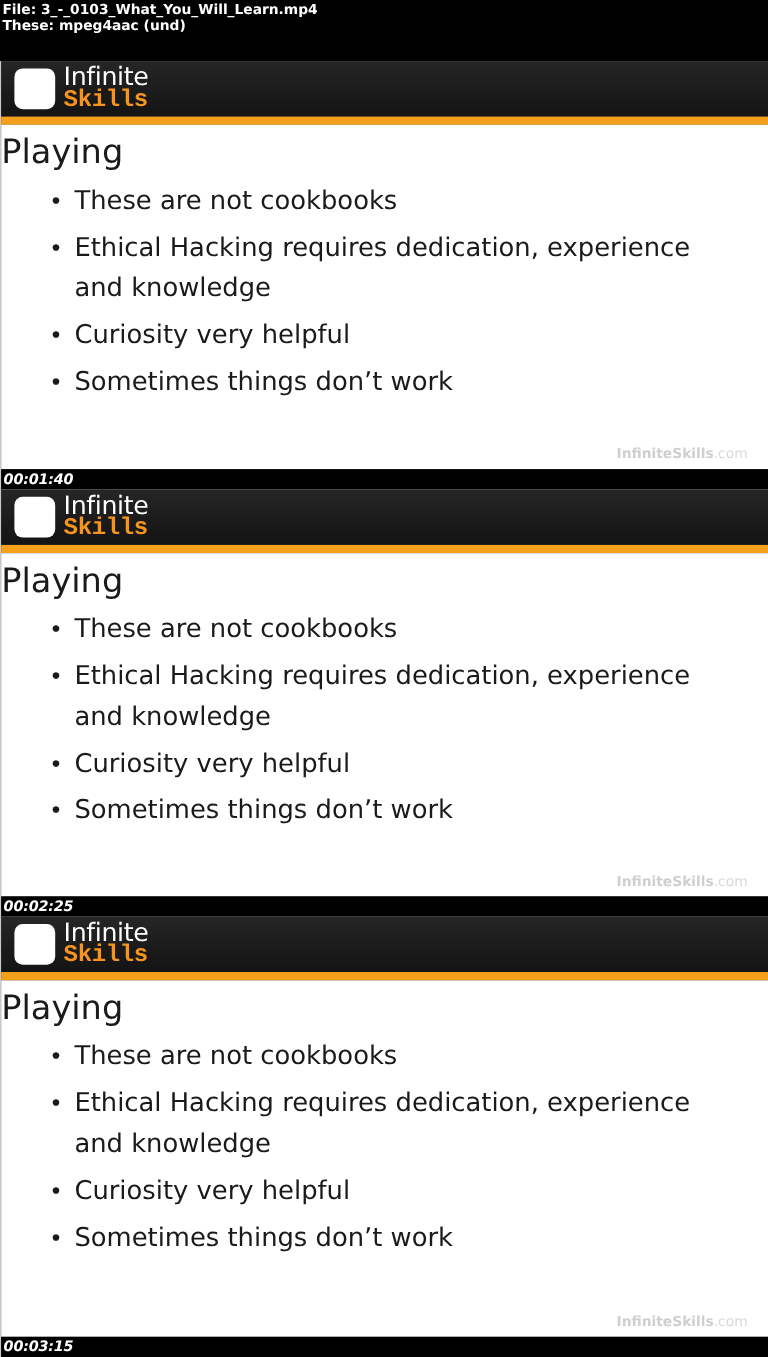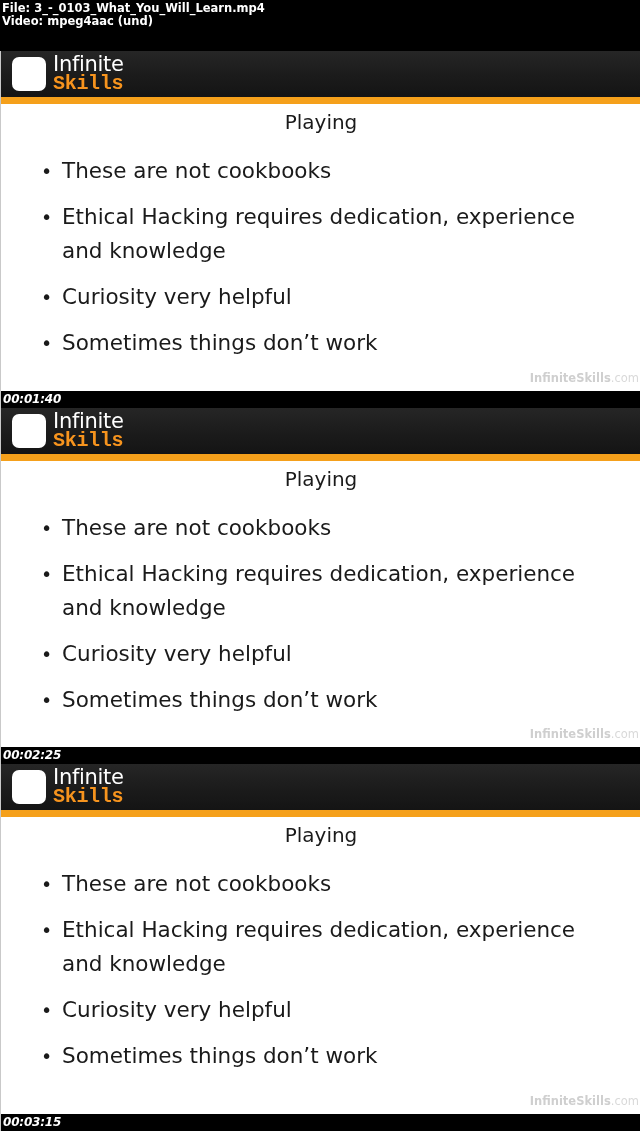--- a/index.html
+++ b/index.html
@@ -53,43 +53,43 @@
   }
   .logotext .t2{
     font-family:Liberation Mono, monospace;font-weight:bold;
     font-size:20px;color:#f7941e;letter-spacing:-0.3px;display:block;margin-top:-1px;
   }
 
   .orangebar{width:640px;height:7px;background:#f5a01b;}
 
   .slide{position:relative;width:640px;background:#fff;}
   .slide-title{
-    text-align:center;
-    font-family:"DejaVu Sans",sans-serif;
-    font-size:20px;color:#1a1a1a;font-weight:400;
+    text-align:left;
+    font-family:"DejaVu Sans",sans-serif;
+    font-size:28px;color:#1a1a1a;font-weight:400;
     padding-top:6px;letter-spacing:0px;
   }
   ul.bullets{
     list-style:none;margin:0;padding:8px 0 0 0;
   }
   ul.bullets li{
     position:relative;
     font-family:"DejaVu Sans",sans-serif;
     font-size:21.5px;color:#1a1a1a;
     line-height:34px;
     padding-left:61px;
-    margin:12px 0 5px 0;
+    margin:0 0 5px 0;
     max-width:520px;
   }
   ul.bullets li::before{
     content:"\2022";position:absolute;left:40px;top:0;font-size:19px;color:#1a1a1a;
   }
 
   .watermark{
-    position:absolute;right:2px;bottom:6px;
+    position:absolute;right:18px;bottom:6px;
     font-family:"DejaVu Sans",sans-serif;font-size:11.5px;
     color:#d2d2d2;letter-spacing:0px;white-space:nowrap;
   }
   .watermark b{font-weight:bold;color:#cfcfcf;}
   .watermark span{color:#d9d9d9;}
 
   .tsbar{
     position:relative;width:640px;height:17px;background:#000;overflow:hidden;
   }
   .tsbar span{
@@ -100,21 +100,21 @@
     font-style:italic;
   }
 </style>
 </head>
 <body>
 
 <div class="page">
 
   <div class="info">
     <div>File: 3_-_0103_What_You_Will_Learn.mp4</div>
-    <div>Video: mpeg4aac (und)</div>
+    <div>These: mpeg4aac (und)</div>
   </div>
 
   <div id="frames-host">
   <div class="frame" style="top: 51px; height: 357px;">
     <div class="frame-inner">
       <div class="logobar">
         <div class="logomark">
           <i class="lw"></i>
               <i class="lo"></i>
               <i class="lo"></i>

